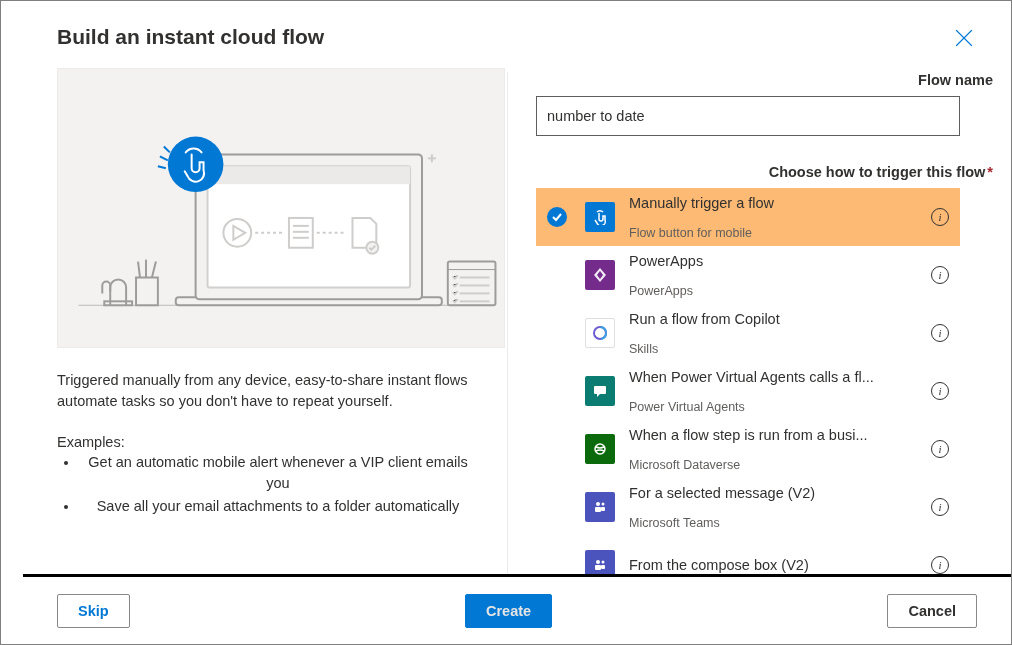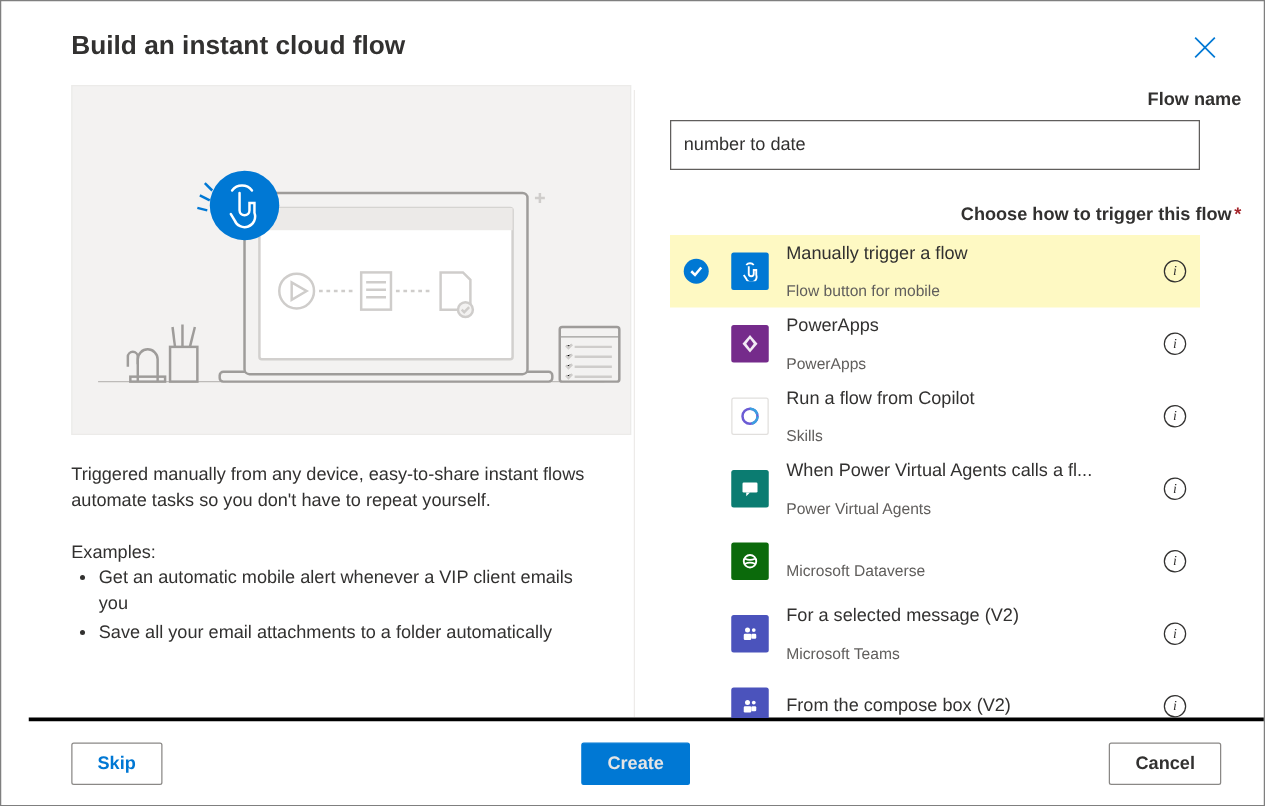--- a/index.html
+++ b/index.html
@@ -26,21 +26,21 @@
   }
   .illustration {
     width: 448px; height: 280px; background: #f3f2f1; border: 1px solid #ecebe9;
     position: relative; overflow: hidden;
   }
   .illu-svg { width: 100%; height: 100%; }
 
   .desc { font-size: 14.5px; color: #323130; line-height: 1.45; margin-top: 22px; }
   .examples-head { font-size: 14.5px; color: #323130; margin-top: 22px; }
   .examples-list { margin-top: 2px; padding-left: 22px; }
-  .examples-list li { font-size: 14.5px; color: #323130; line-height: 1.45; margin-bottom: 2px; }
+  .examples-list li { font-size: 14.5px; color: #323130; line-height: 1.45; margin-bottom: 2px; text-align: center; }
 
   .divider { width: 1px; background: #edebe9; margin: 4px 0 0 0; }
 
   .right-col {
     flex: 1; padding: 4px 0 0 28px; overflow: hidden; display: flex; flex-direction: column;
     position: relative;
   }
 
   .scroll-area {
     overflow-y: scroll; padding-right: 18px; flex: 1;
@@ -60,21 +60,21 @@
 
   .section-gap { height: 28px; }
 
   .trigger-list { width: 424px; border: none; }
 
   .trigger-row {
     display: flex; align-items: center; height: 58px; padding: 0 10px 0 10px;
     cursor: pointer; border: 1px solid transparent;
     position: relative;
   }
-  .trigger-row.selected { background: #fef9c3; }
+  .trigger-row.selected { background: #fdba74; }
 
   .radio {
     width: 20px; height: 20px; border-radius: 50%; border: 1px solid #8a8886;
     display: flex; align-items: center; justify-content: center; margin-right: 18px;
     flex-shrink: 0;
   }
   .trigger-row.selected .radio { border: none; background: #0078d4; }
   .radio svg { width: 12px; height: 12px; }
   .trigger-row:not(.selected) .radio { visibility: hidden; }
   .trigger-row.selected .radio { visibility: visible; }
@@ -283,20 +283,21 @@
             <div class="trigger-row">
               <div class="radio"></div>
               <div class="trigger-icon ic-green">
                 <svg viewBox="0 0 16 16" fill="none" stroke="#fff" stroke-width="1.5">
                   <circle cx="8" cy="8" r="5"></circle>
                   <path d="M4 6 a6 3 0 0 0 8 0"></path>
                   <path d="M4 10 a6 3 0 0 1 8 0"></path>
                 </svg>
               </div>
               <div class="trigger-text">
+                <div class="trigger-title">When a flow step is run from a busi...</div>
                 <div class="trigger-sub">Microsoft Dataverse</div>
               </div>
               <div class="info-icon">i</div>
             </div>
             <div class="trigger-row">
               <div class="radio"></div>
               <div class="trigger-icon ic-indigo">
                 <svg viewBox="0 0 16 16" fill="#fff">
                   <circle cx="6" cy="5" r="2"></circle>
                   <circle cx="11" cy="5" r="1.5"></circle>

